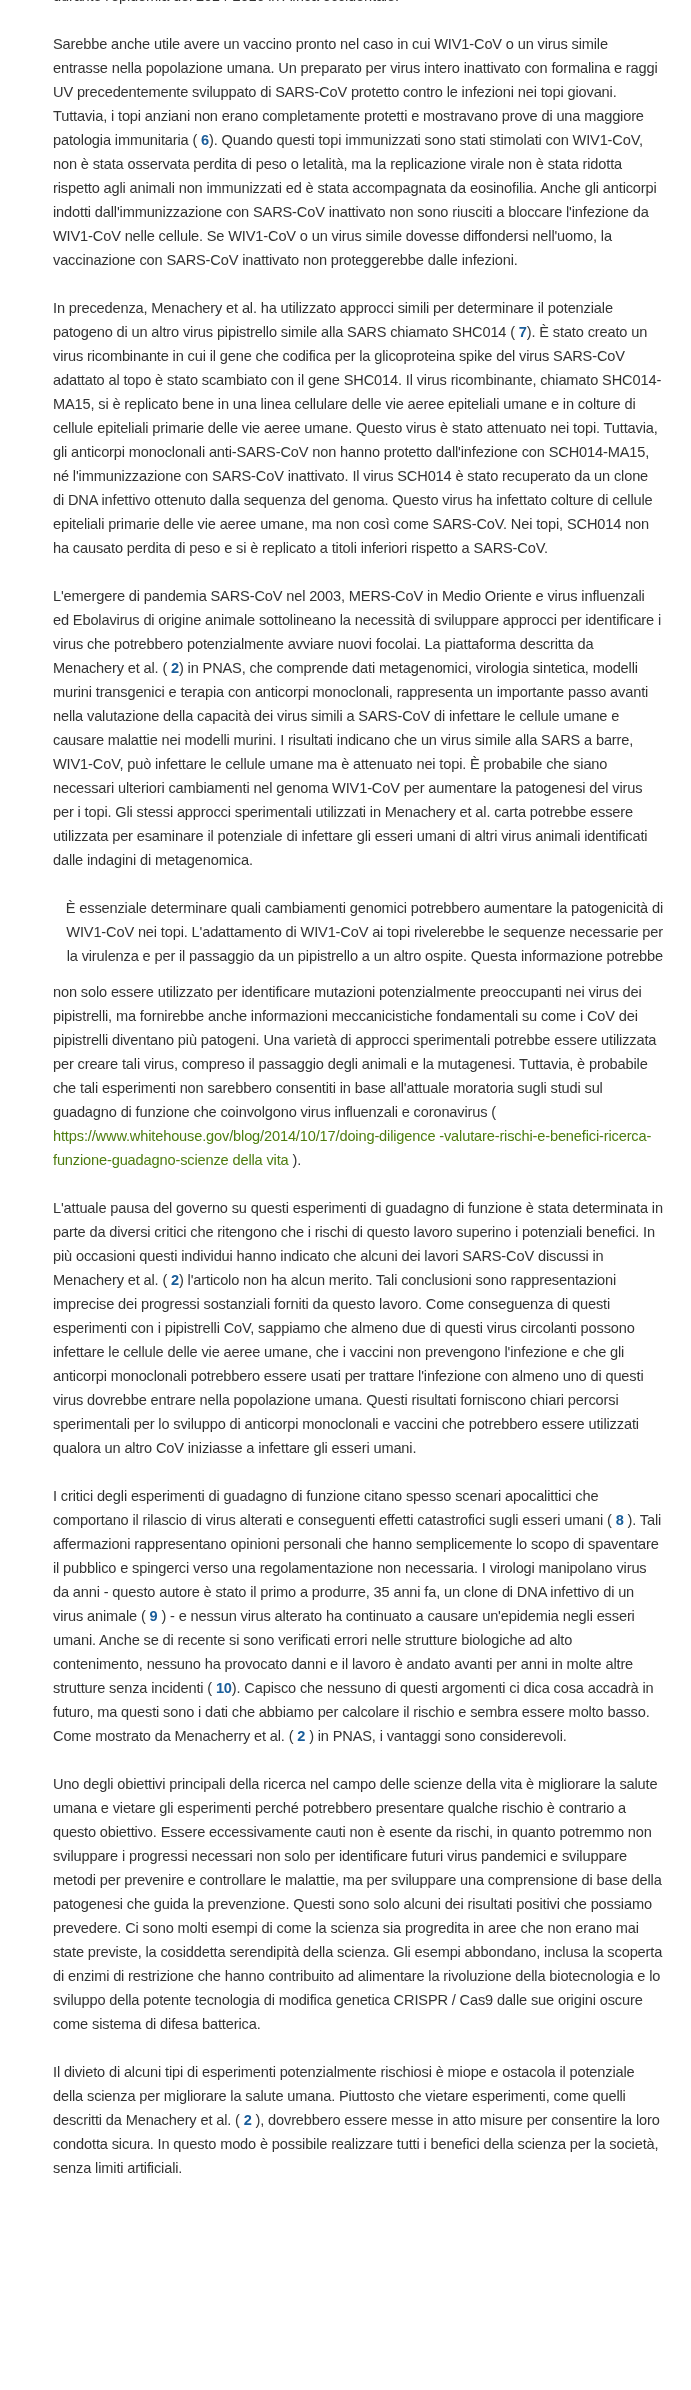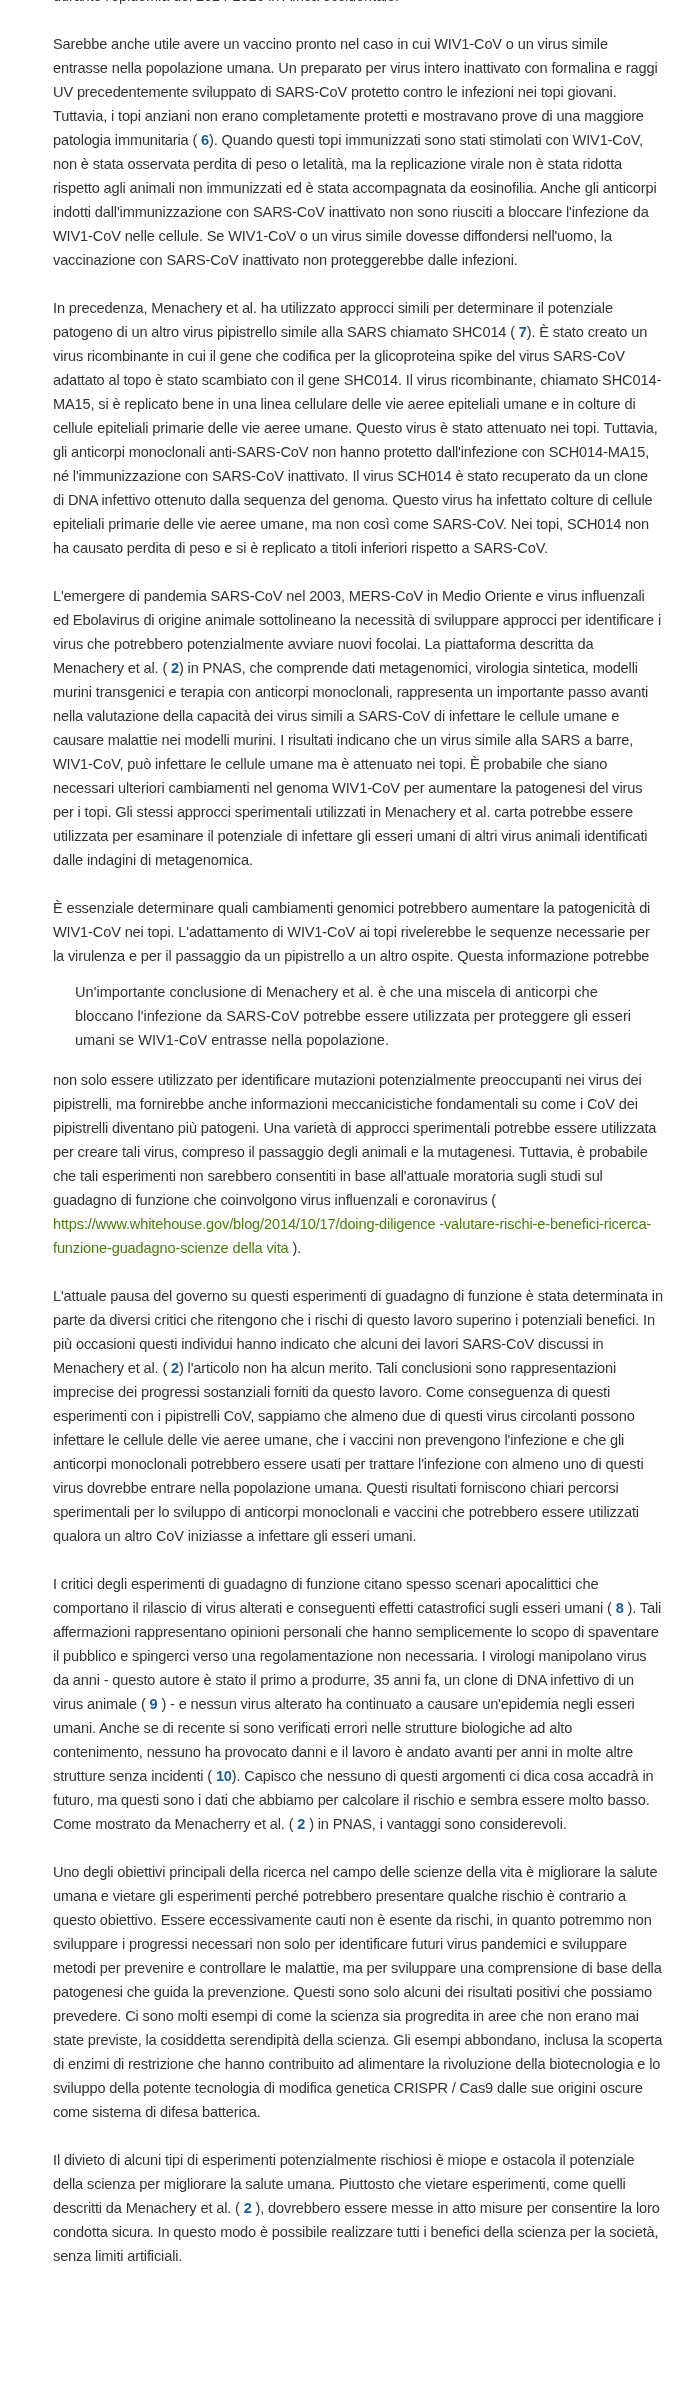--- a/index.html
+++ b/index.html
@@ -36,38 +36,37 @@
   }
   .cite {
     color: #1a5d99;
     font-weight: bold;
     text-decoration: none;
   }
   .url-link {
     color: #4d7c0f;
     text-decoration: none;
   }
-  .tight { margin-bottom: 12px !important; }
+  .tight { margin-bottom: 12px !important; text-align: right; }
 </style>
 </head>
 <body>
 
 <div class="article">
 
   <p><span>durante l'epidemia del 2014-2016 in Africa occidentale.</span></p>
 
   <p><span>Sarebbe anche utile avere un vaccino pronto nel caso in cui WIV1-CoV o un virus simile entrasse nella popolazione umana. Un preparato per virus intero inattivato con formalina e raggi UV precedentemente sviluppato di SARS-CoV protetto contro le infezioni nei topi giovani. Tuttavia, i topi anziani non erano completamente protetti e mostravano prove di una maggiore patologia immunitaria ( </span><a class="cite" href="#">6</a><span>). Quando questi topi immunizzati sono stati stimolati con WIV1-CoV, non è stata osservata perdita di peso o letalità, ma la replicazione virale non è stata ridotta rispetto agli animali non immunizzati ed è stata accompagnata da eosinofilia. Anche gli anticorpi indotti dall'immunizzazione con SARS-CoV inattivato non sono riusciti a bloccare l'infezione da WIV1-CoV nelle cellule. Se WIV1-CoV o un virus simile dovesse diffondersi nell'uomo, la vaccinazione con SARS-CoV inattivato non proteggerebbe dalle infezioni.</span></p>
 
   <p><span>In precedenza, Menachery et al. ha utilizzato approcci simili per determinare il potenziale patogeno di un altro virus pipistrello simile alla SARS chiamato SHC014 ( </span><a class="cite" href="#">7</a><span>). È stato creato un virus ricombinante in cui il gene che codifica per la glicoproteina spike del virus SARS-CoV adattato al topo è stato scambiato con il gene SHC014. Il virus ricombinante, chiamato SHC014-MA15, si è replicato bene in una linea cellulare delle vie aeree epiteliali umane e in colture di cellule epiteliali primarie delle vie aeree umane. Questo virus è stato attenuato nei topi. Tuttavia, gli anticorpi monoclonali anti-SARS-CoV non hanno protetto dall'infezione con SCH014-MA15, né l'immunizzazione con SARS-CoV inattivato. Il virus SCH014 è stato recuperato da un clone di DNA infettivo ottenuto dalla sequenza del genoma. Questo virus ha infettato colture di cellule epiteliali primarie delle vie aeree umane, ma non così come SARS-CoV. Nei topi, SCH014 non ha causato perdita di peso e si è replicato a titoli inferiori rispetto a SARS-CoV.</span></p>
 
   <p><span>L'emergere di pandemia SARS-CoV nel 2003, MERS-CoV in Medio Oriente e virus influenzali ed Ebolavirus di origine animale sottolineano la necessità di sviluppare approcci per identificare i virus che potrebbero potenzialmente avviare nuovi focolai. La piattaforma descritta da Menachery et al. ( </span><a class="cite" href="#">2</a><span>) in PNAS, che comprende dati metagenomici, virologia sintetica, modelli murini transgenici e terapia con anticorpi monoclonali, rappresenta un importante passo avanti nella valutazione della capacità dei virus simili a SARS-CoV di infettare le cellule umane e causare malattie nei modelli murini. I risultati indicano che un virus simile alla SARS a barre, WIV1-CoV, può infettare le cellule umane ma è attenuato nei topi. È probabile che siano necessari ulteriori cambiamenti nel genoma WIV1-CoV per aumentare la patogenesi del virus per i topi. Gli stessi approcci sperimentali utilizzati in Menachery et al. carta potrebbe essere utilizzata per esaminare il potenziale di infettare gli esseri umani di altri virus animali identificati dalle indagini di metagenomica.</span></p>
 
   <p class="tight"><span>È essenziale determinare quali cambiamenti genomici potrebbero aumentare la patogenicità di WIV1-CoV nei topi. L'adattamento di WIV1-CoV ai topi rivelerebbe le sequenze necessarie per la virulenza e per il passaggio da un pipistrello a un altro ospite. Questa informazione potrebbe</span></p>
 
-  <blockquote class="pull-quote"><span>Un'importante conclusione di Menachery et al. è che una miscela di anticorpi che bloccano l'infezione da SARS-CoV potrebbe essere utilizzata per proteggere gli esseri umani se WIV1-CoV entrasse nella popolazione.</span></blockquote>
 
   <p><span>non solo essere utilizzato per identificare mutazioni potenzialmente preoccupanti nei virus dei pipistrelli, ma fornirebbe anche informazioni meccanicistiche fondamentali su come i CoV dei pipistrelli diventano più patogeni. Una varietà di approcci sperimentali potrebbe essere utilizzata per creare tali virus, compreso il passaggio degli animali e la mutagenesi. Tuttavia, è probabile che tali esperimenti non sarebbero consentiti in base all'attuale moratoria sugli studi sul guadagno di funzione che coinvolgono virus influenzali e coronavirus ( </span><a class="url-link" href="#">https://www.whitehouse.gov/blog/2014/10/17/doing-diligence -valutare-rischi-e-benefici-ricerca-funzione-guadagno-scienze della vita</a><span> ).</span></p>
 
   <p><span>L'attuale pausa del governo su questi esperimenti di guadagno di funzione è stata determinata in parte da diversi critici che ritengono che i rischi di questo lavoro superino i potenziali benefici. In più occasioni questi individui hanno indicato che alcuni dei lavori SARS-CoV discussi in Menachery et al. ( </span><a class="cite" href="#">2</a><span>) l'articolo non ha alcun merito. Tali conclusioni sono rappresentazioni imprecise dei progressi sostanziali forniti da questo lavoro. Come conseguenza di questi esperimenti con i pipistrelli CoV, sappiamo che almeno due di questi virus circolanti possono infettare le cellule delle vie aeree umane, che i vaccini non prevengono l'infezione e che gli anticorpi monoclonali potrebbero essere usati per trattare l'infezione con almeno uno di questi virus dovrebbe entrare nella popolazione umana. Questi risultati forniscono chiari percorsi sperimentali per lo sviluppo di anticorpi monoclonali e vaccini che potrebbero essere utilizzati qualora un altro CoV iniziasse a infettare gli esseri umani.</span></p>
 
   <p><span>I critici degli esperimenti di guadagno di funzione citano spesso scenari apocalittici che comportano il rilascio di virus alterati e conseguenti effetti catastrofici sugli esseri umani ( </span><a class="cite" href="#">8</a><span> ). Tali affermazioni rappresentano opinioni personali che hanno semplicemente lo scopo di spaventare il pubblico e spingerci verso una regolamentazione non necessaria. I virologi manipolano virus da anni - questo autore è stato il primo a produrre, 35 anni fa, un clone di DNA infettivo di un virus animale ( </span><a class="cite" href="#">9</a><span> ) - e nessun virus alterato ha continuato a causare un'epidemia negli esseri umani. Anche se di recente si sono verificati errori nelle strutture biologiche ad alto contenimento, nessuno ha provocato danni e il lavoro è andato avanti per anni in molte altre strutture senza incidenti ( </span><a class="cite" href="#">10</a><span>). Capisco che nessuno di questi argomenti ci dica cosa accadrà in futuro, ma questi sono i dati che abbiamo per calcolare il rischio e sembra essere molto basso. Come mostrato da Menacherry et al. ( </span><a class="cite" href="#">2</a><span> ) in PNAS, i vantaggi sono considerevoli.</span></p>
 
   <p><span>Uno degli obiettivi principali della ricerca nel campo delle scienze della vita è migliorare la salute umana e vietare gli esperimenti perché potrebbero presentare qualche rischio è contrario a questo obiettivo. Essere eccessivamente cauti non è esente da rischi, in quanto potremmo non sviluppare i progressi necessari non solo per identificare futuri virus pandemici e sviluppare metodi per prevenire e controllare le malattie, ma per sviluppare una comprensione di base della patogenesi che guida la prevenzione. Questi sono solo alcuni dei risultati positivi che possiamo prevedere. Ci sono molti esempi di come la scienza sia progredita in aree che non erano mai state previste, la cosiddetta serendipità della scienza. Gli esempi abbondano, inclusa la scoperta di enzimi di restrizione che hanno contribuito ad alimentare la rivoluzione della biotecnologia e lo sviluppo della potente tecnologia di modifica genetica CRISPR / Cas9 dalle sue origini oscure come sistema di difesa batterica.</span></p>
 
   <p><span>Il divieto di alcuni tipi di esperimenti potenzialmente rischiosi è miope e ostacola il potenziale della scienza per migliorare la salute umana. Piuttosto che vietare esperimenti, come quelli descritti da Menachery et al. ( </span><a class="cite" href="#">2</a><span> ), dovrebbero essere messe in atto misure per consentire la loro condotta sicura. In questo modo è possibile realizzare tutti i benefici della scienza per la società, senza limiti artificiali.</span></p>

